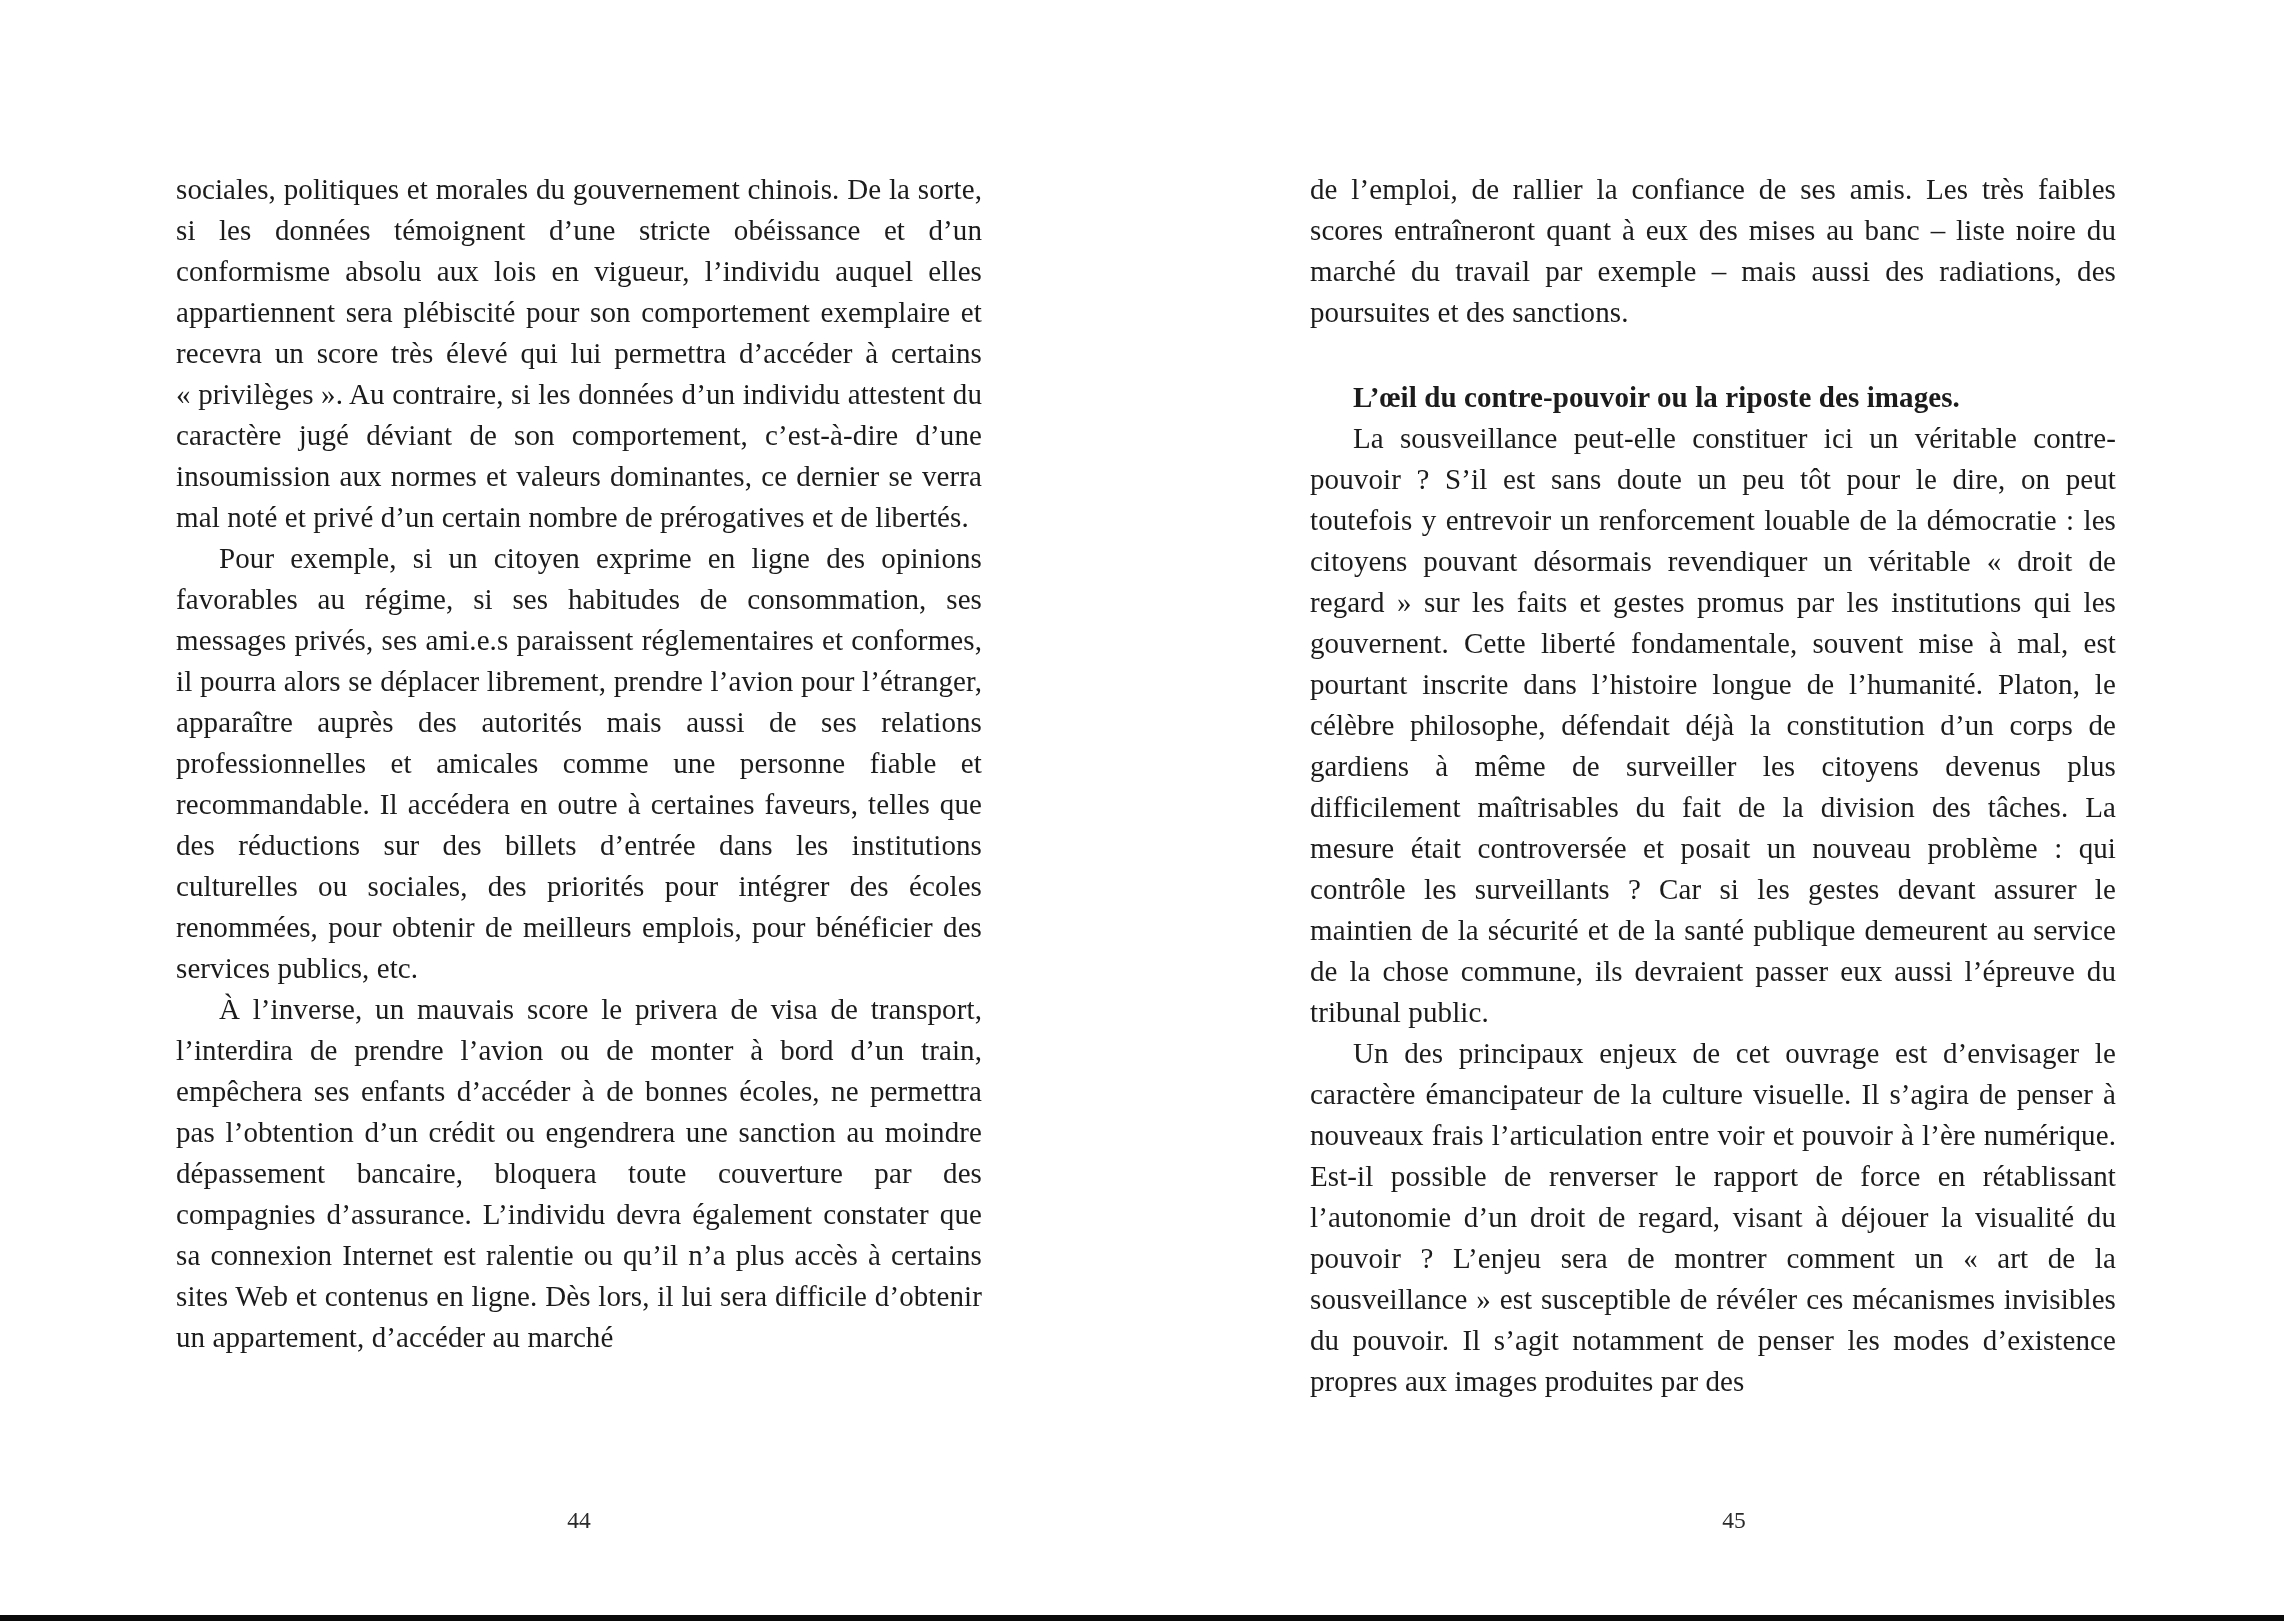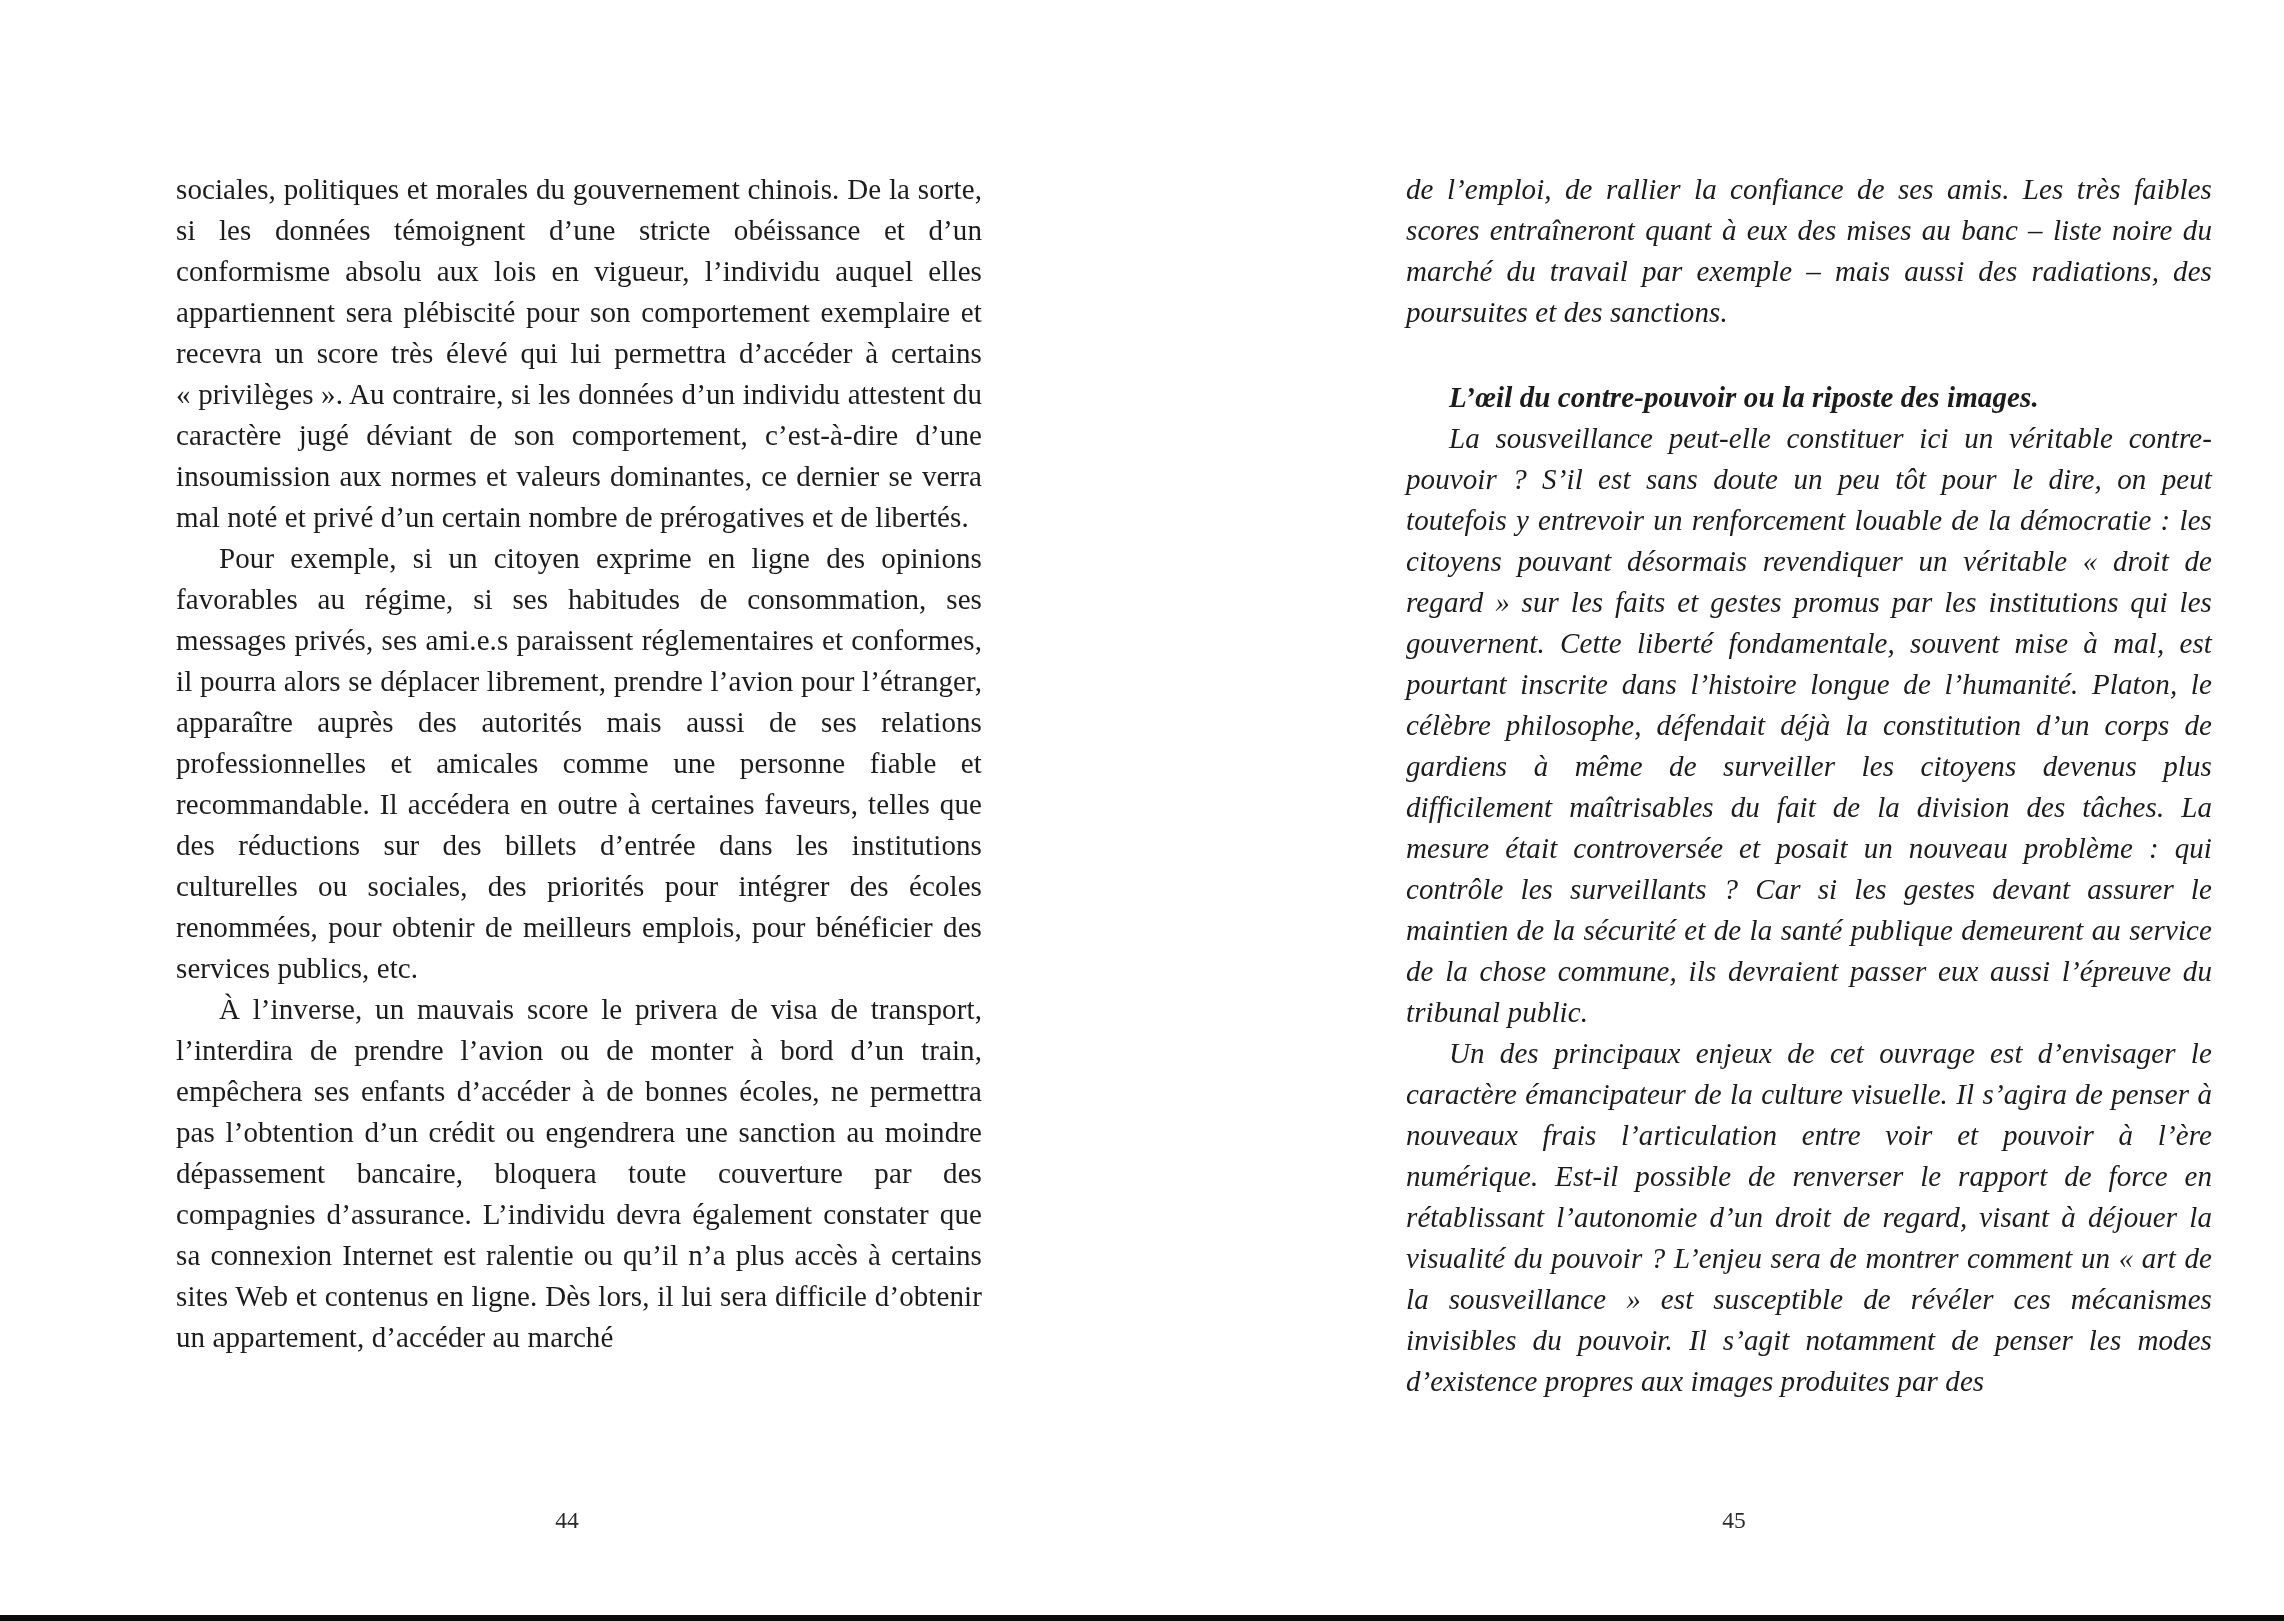--- a/index.html
+++ b/index.html
@@ -23,21 +23,21 @@
   .column {
     position: absolute;
     top: 169px;
     width: 806px;
     font-size: 29px;
     line-height: 41px;
     text-align: justify;
     letter-spacing: 0.1px;
   }
   .column-left  { left: 176px; }
-  .column-right { left: 1406px; font-style: italic; }
+  .column-right { left: 1310px; }
   p.para {
     margin: 0;
     text-indent: 43px;
   }
   p.para.no-indent {
     text-indent: 0;
   }
   .section-heading {
     margin: 44px 0 0 0;
     font-size: 29px;
@@ -48,21 +48,21 @@
   }
   .page-number {
     position: absolute;
     top: 1507px;
     width: 806px;
     text-align: center;
     font-size: 23.5px;
     line-height: 27.4px;
     color: #2a2a2a;
   }
-  .page-number-left  { left: 164px; }
+  .page-number-left  { left: 176px; }
   .page-number-right { left: 1331px; }
   .bottom-edge {
     position: absolute;
     left: 0;
     bottom: 0;
     width: 100%;
     height: 5.9px;
     background: #0a0a0a;
   }
 </style>

